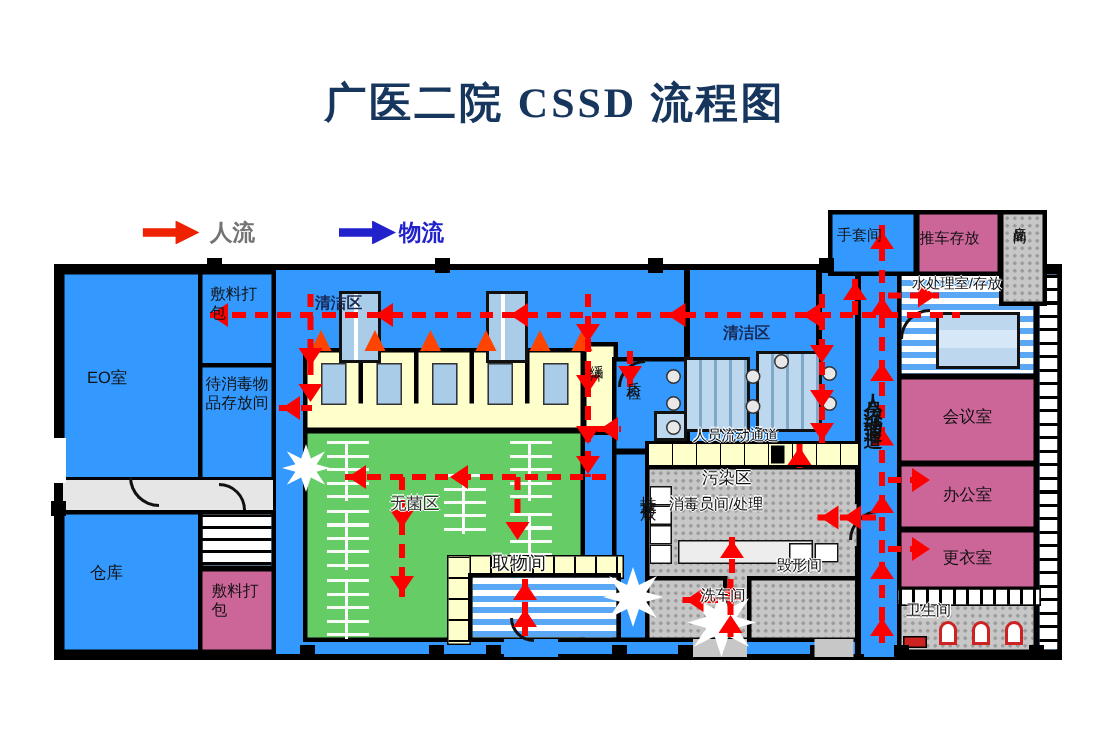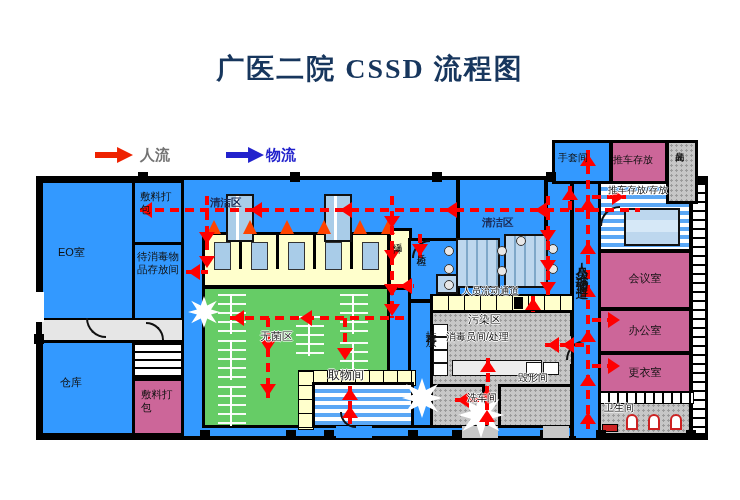--- a/index.html
+++ b/index.html
@@ -177,21 +177,21 @@
   <div class="lbl v" style="left:574px;top:252px;font-size:12.5px;letter-spacing:5px;font-weight:bold;">人员流动通道</div>
 
   <div class="room blue" style="left:552px;top:140px;width:60px;height:44px;z-index:3;"></div>
   <div class="lbl" style="left:558px;top:152px;font-size:10px;">手套间</div>
   <div class="room pink" style="left:610px;top:140px;width:58px;height:44px;z-index:3;"></div>
   <div class="lbl" style="left:613px;top:154px;font-size:10px;">推车存放</div>
   <div class="room grayfloor" style="left:666px;top:140px;width:32px;height:64px;z-index:3;"></div>
   <div class="lbl v" style="left:674px;top:144px;font-size:9px;letter-spacing:1px;">废品间</div>
 
   <div class="room stripes" style="left:598px;top:180px;width:94px;height:72px;z-index:2;"></div>
-  <div class="lbl halo" style="left:608px;top:184px;width:80px;font-size:9.5px;">推车存放/存放</div>
+  <div class="lbl halo" style="left:608px;top:184px;width:80px;font-size:9.5px;">水处理室/存放</div>
   <div class="table" style="left:624px;top:208px;width:52px;height:34px;background-image:linear-gradient(180deg,transparent 0 10px,#d6e8f7 10px 22px,transparent 22px);"></div>
 
   <div class="room pink" style="left:598px;top:250px;width:94px;height:60px;z-index:2;"></div>
   <div class="lbl" style="left:598px;top:272px;width:94px;text-align:center;font-size:11px;">会议室</div>
 
   <div class="room pink" style="left:598px;top:308px;width:94px;height:46px;z-index:2;"></div>
   <div class="lbl" style="left:598px;top:324px;width:94px;text-align:center;font-size:11px;">办公室</div>
 
   <div class="room pink" style="left:598px;top:352px;width:94px;height:42px;z-index:2;"></div>
   <div class="lbl" style="left:598px;top:366px;width:94px;text-align:center;font-size:11px;">更衣室</div>

